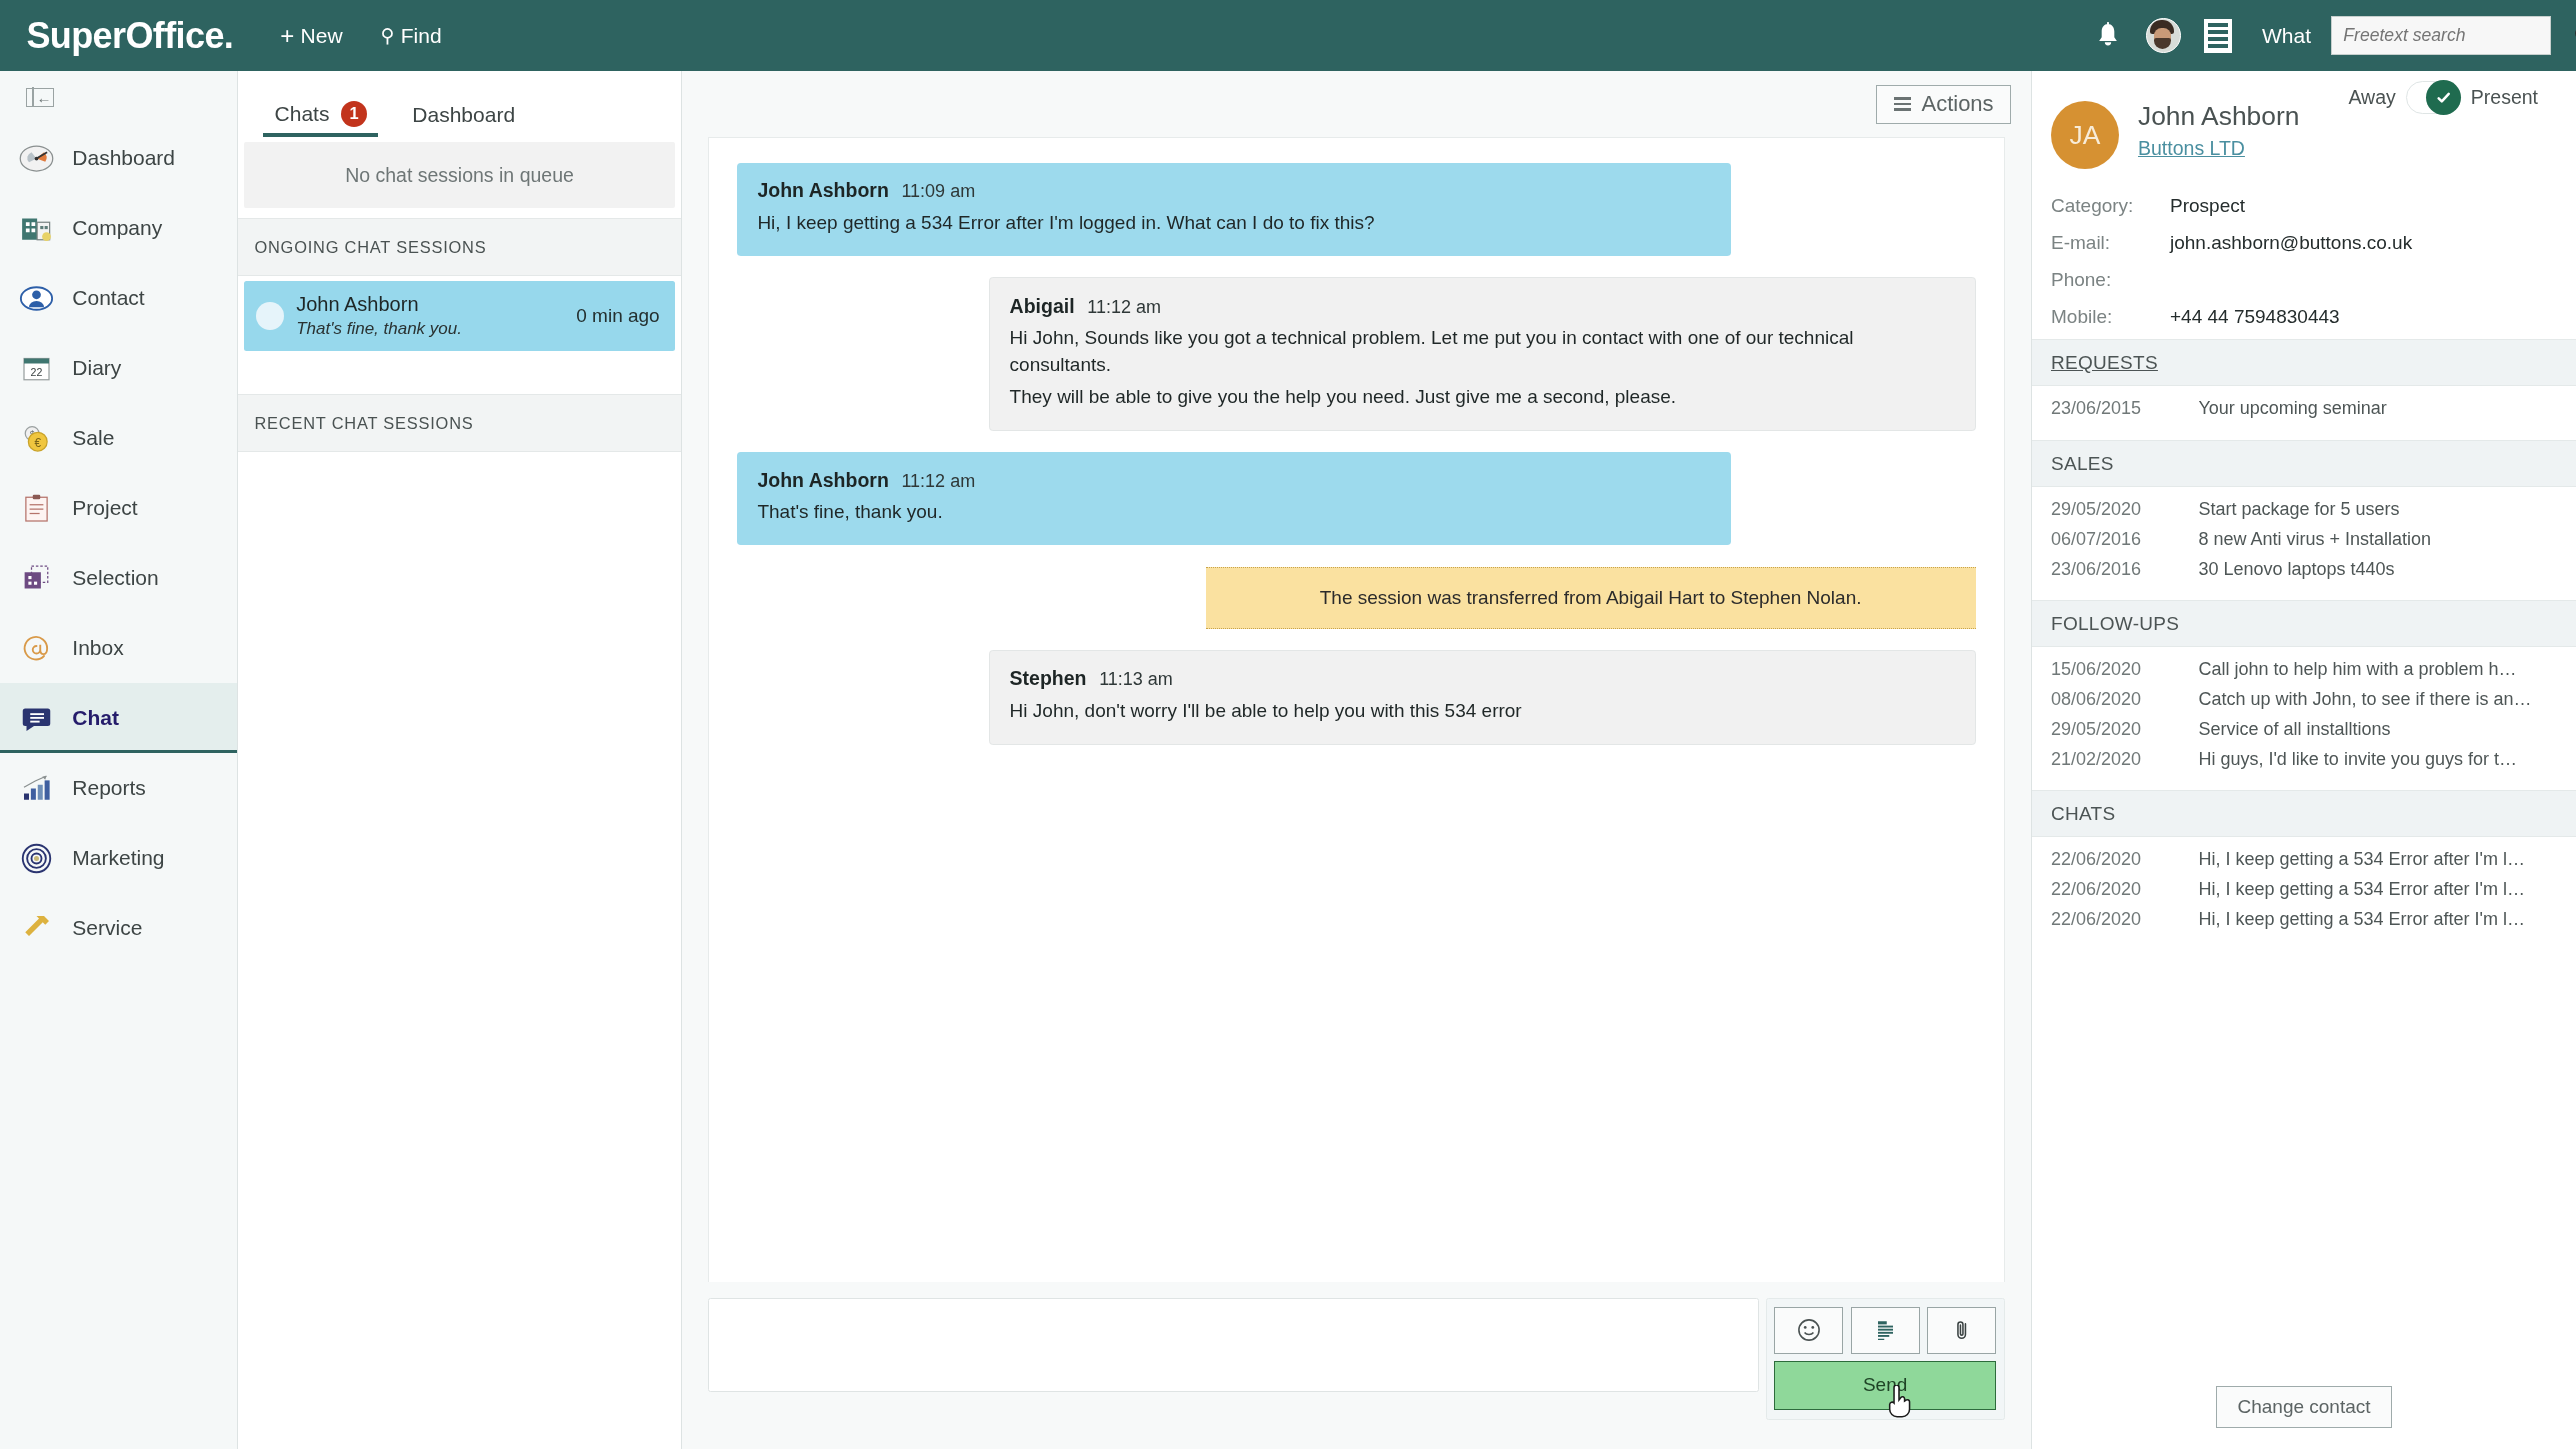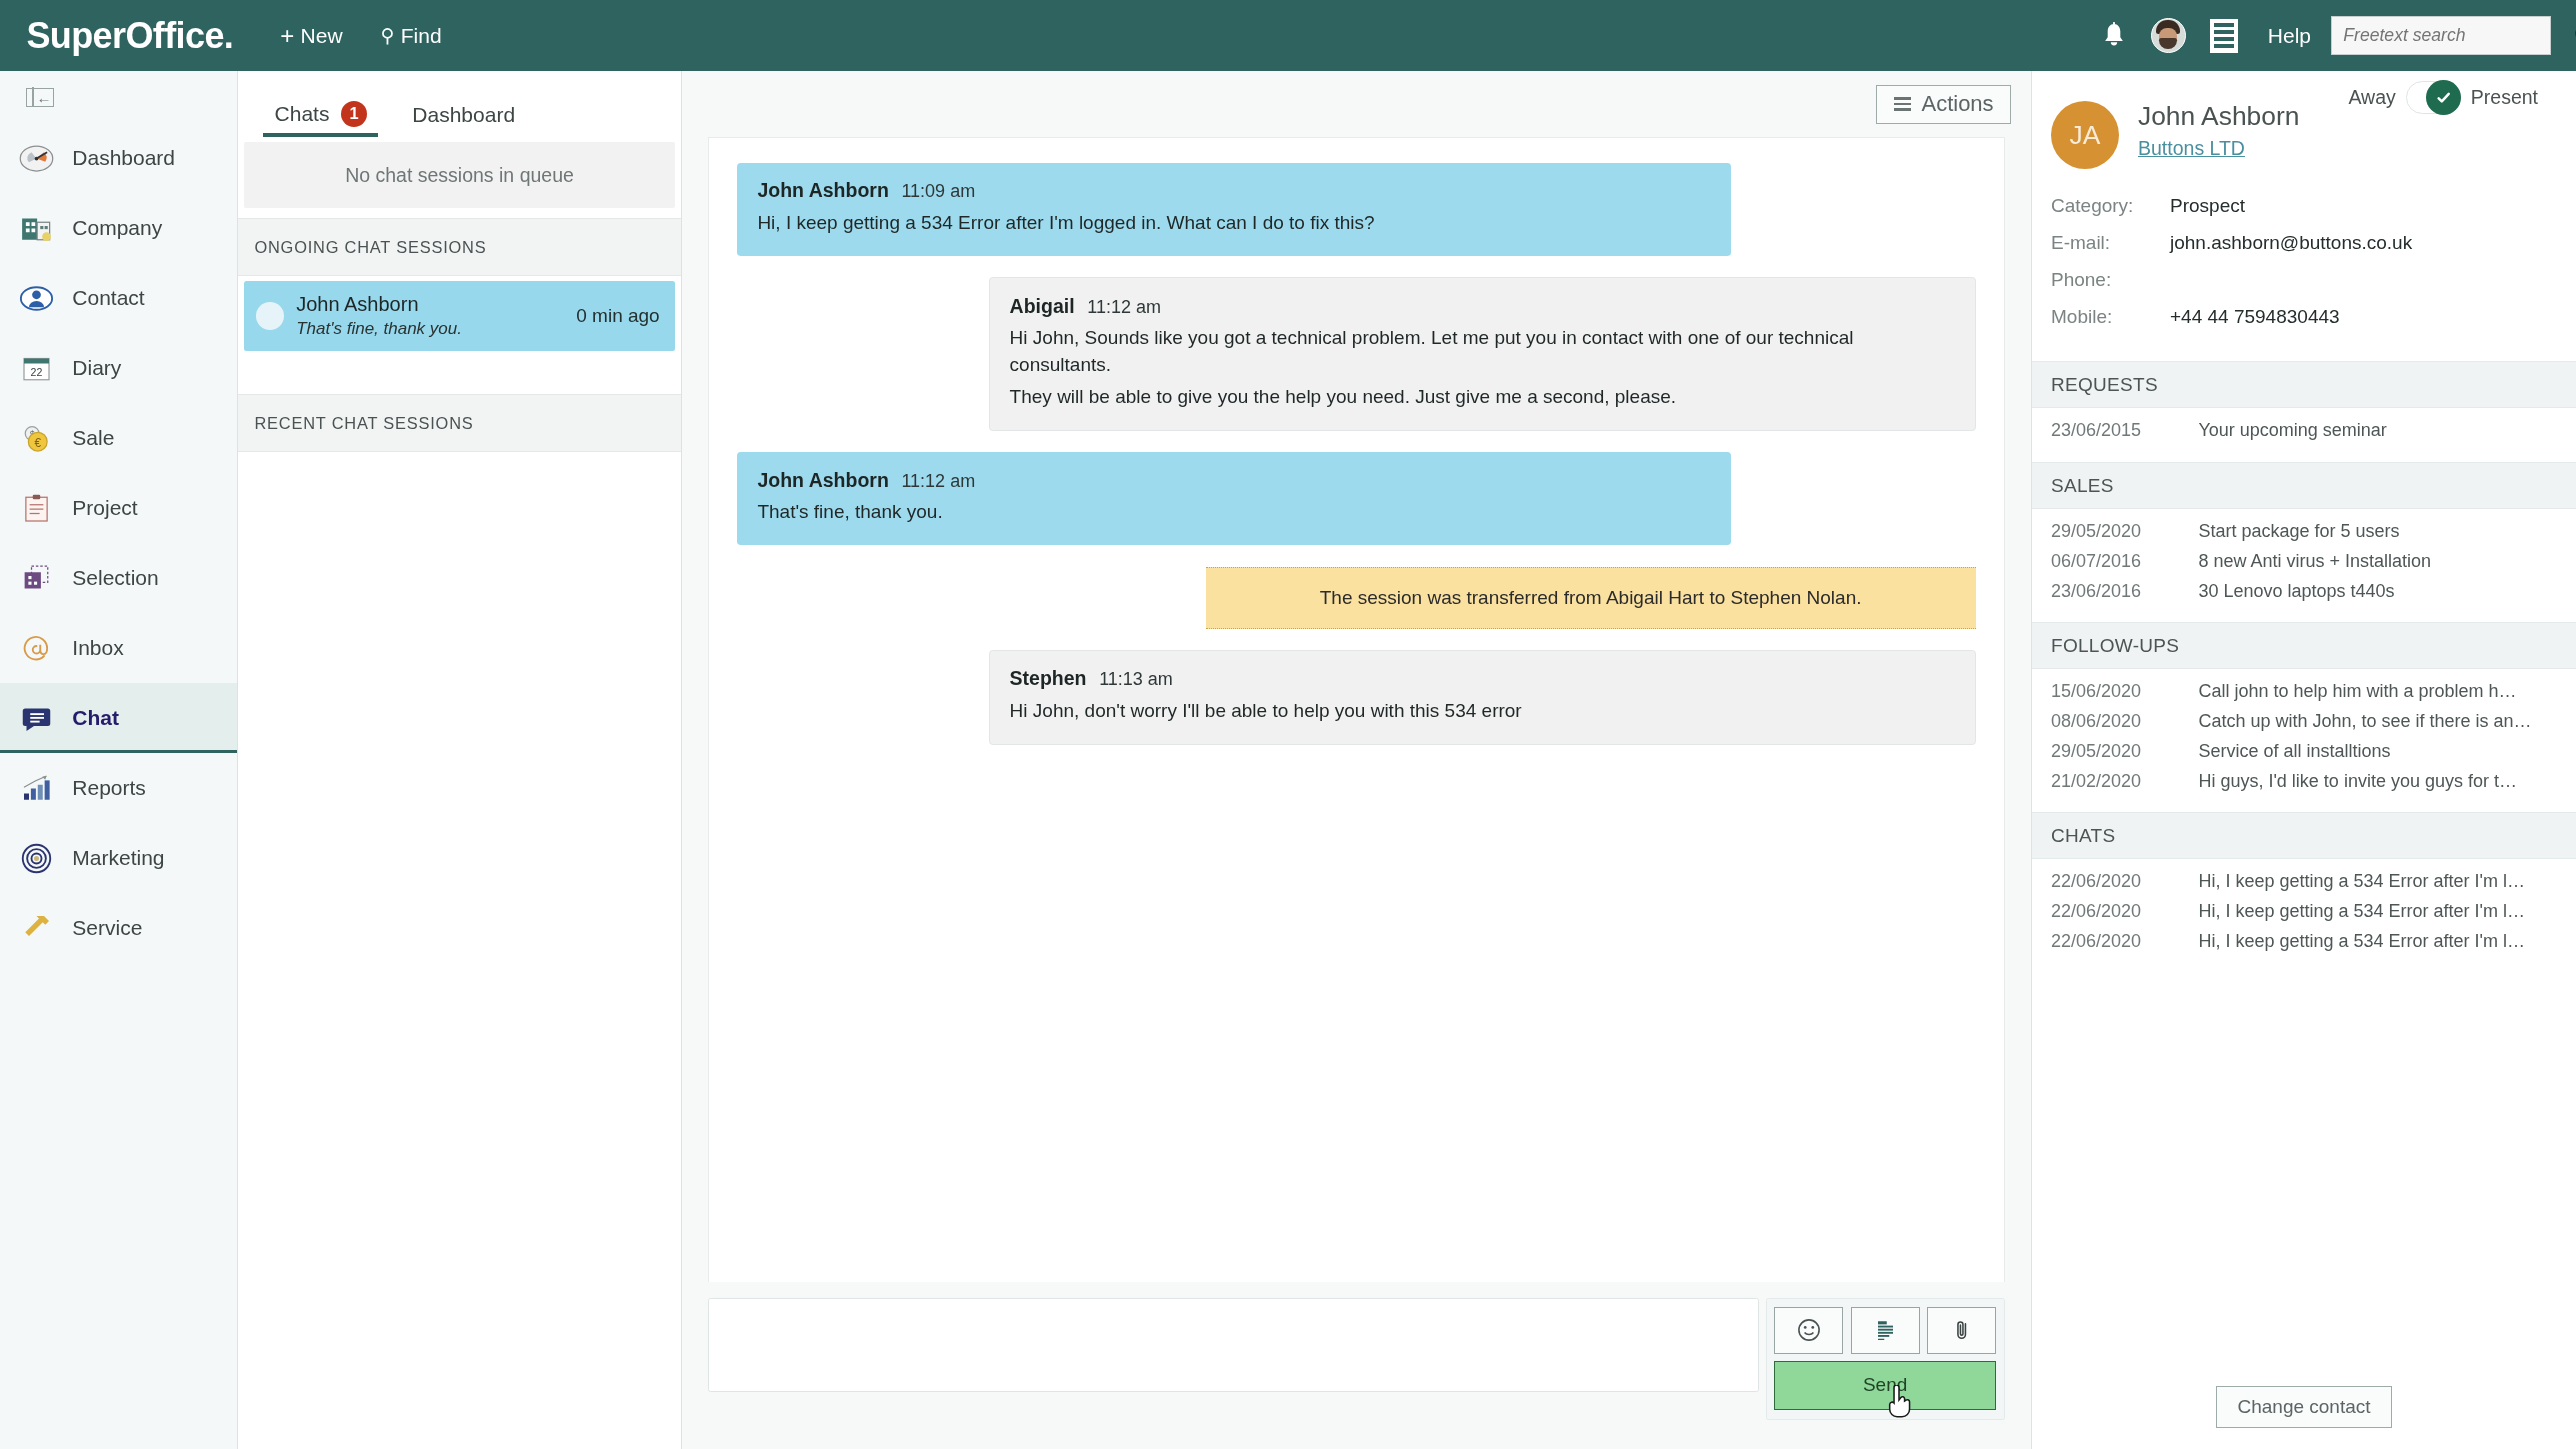--- a/index.html
+++ b/index.html
@@ -241,21 +241,21 @@
   .fieldgrid { padding: 26.4px 19px 0 19px; display: grid; grid-template-columns: 119px 1fr; row-gap: 15px; }
   .f-lbl { font-size: 19px; color: #7b8383; }
   .f-val { font-size: 19px; color: #252d2d; }
 
   .rsect-head {
     height: 47px; background: #eff3f4;
     display: flex; align-items: center; padding-left: 19px;
     font-size: 19px; color: #4c5454; letter-spacing: 0.3px;
     border-top: 0.6px solid #e4e9e9; border-bottom: 0.6px solid #e4e9e9;
   }
-  .rsect-head.first { margin-top: 33px; }
+  .rsect-head.first { margin-top: 11px; text-decoration: underline; }
   .rsect-body { padding: 7.5px 19px 16.4px 19px; }
   .rrow { display: flex; gap: 21.4px; padding: 4.4px 0; cursor: pointer; }
   .rrow .rdate { font-size: 18px; color: #707878; width: 126px; flex-shrink: 0; }
   .rrow .rtxt {
     font-size: 18px; color: #4e5656;
     white-space: nowrap; overflow: hidden; text-overflow: ellipsis;
   }
   .rc-foot { margin-top: auto; padding: 19px 0 21.4px 0; display: flex; justify-content: center; }
   .change-btn {
     border: 1.3px solid #9fabab; background: #fafbfb;
@@ -318,21 +318,21 @@
       </span>
     </div>
     <div class="tr-icon-wrap">
       <span class="listicon">
         <i></i>
           <i></i>
           <i></i>
           <i></i>
       </span>
     </div>
-    <div class="help-txt">Help</div>
+    <div class="help-txt">What</div>
     <div class="searchbox">
       <input type="text" placeholder="Freetext search" style="">
       <span class="sicon">⚲</span>
     </div>
   </div>
 </div>
 
 <div class="body-wrap">
 
   <div class="leftnav">

